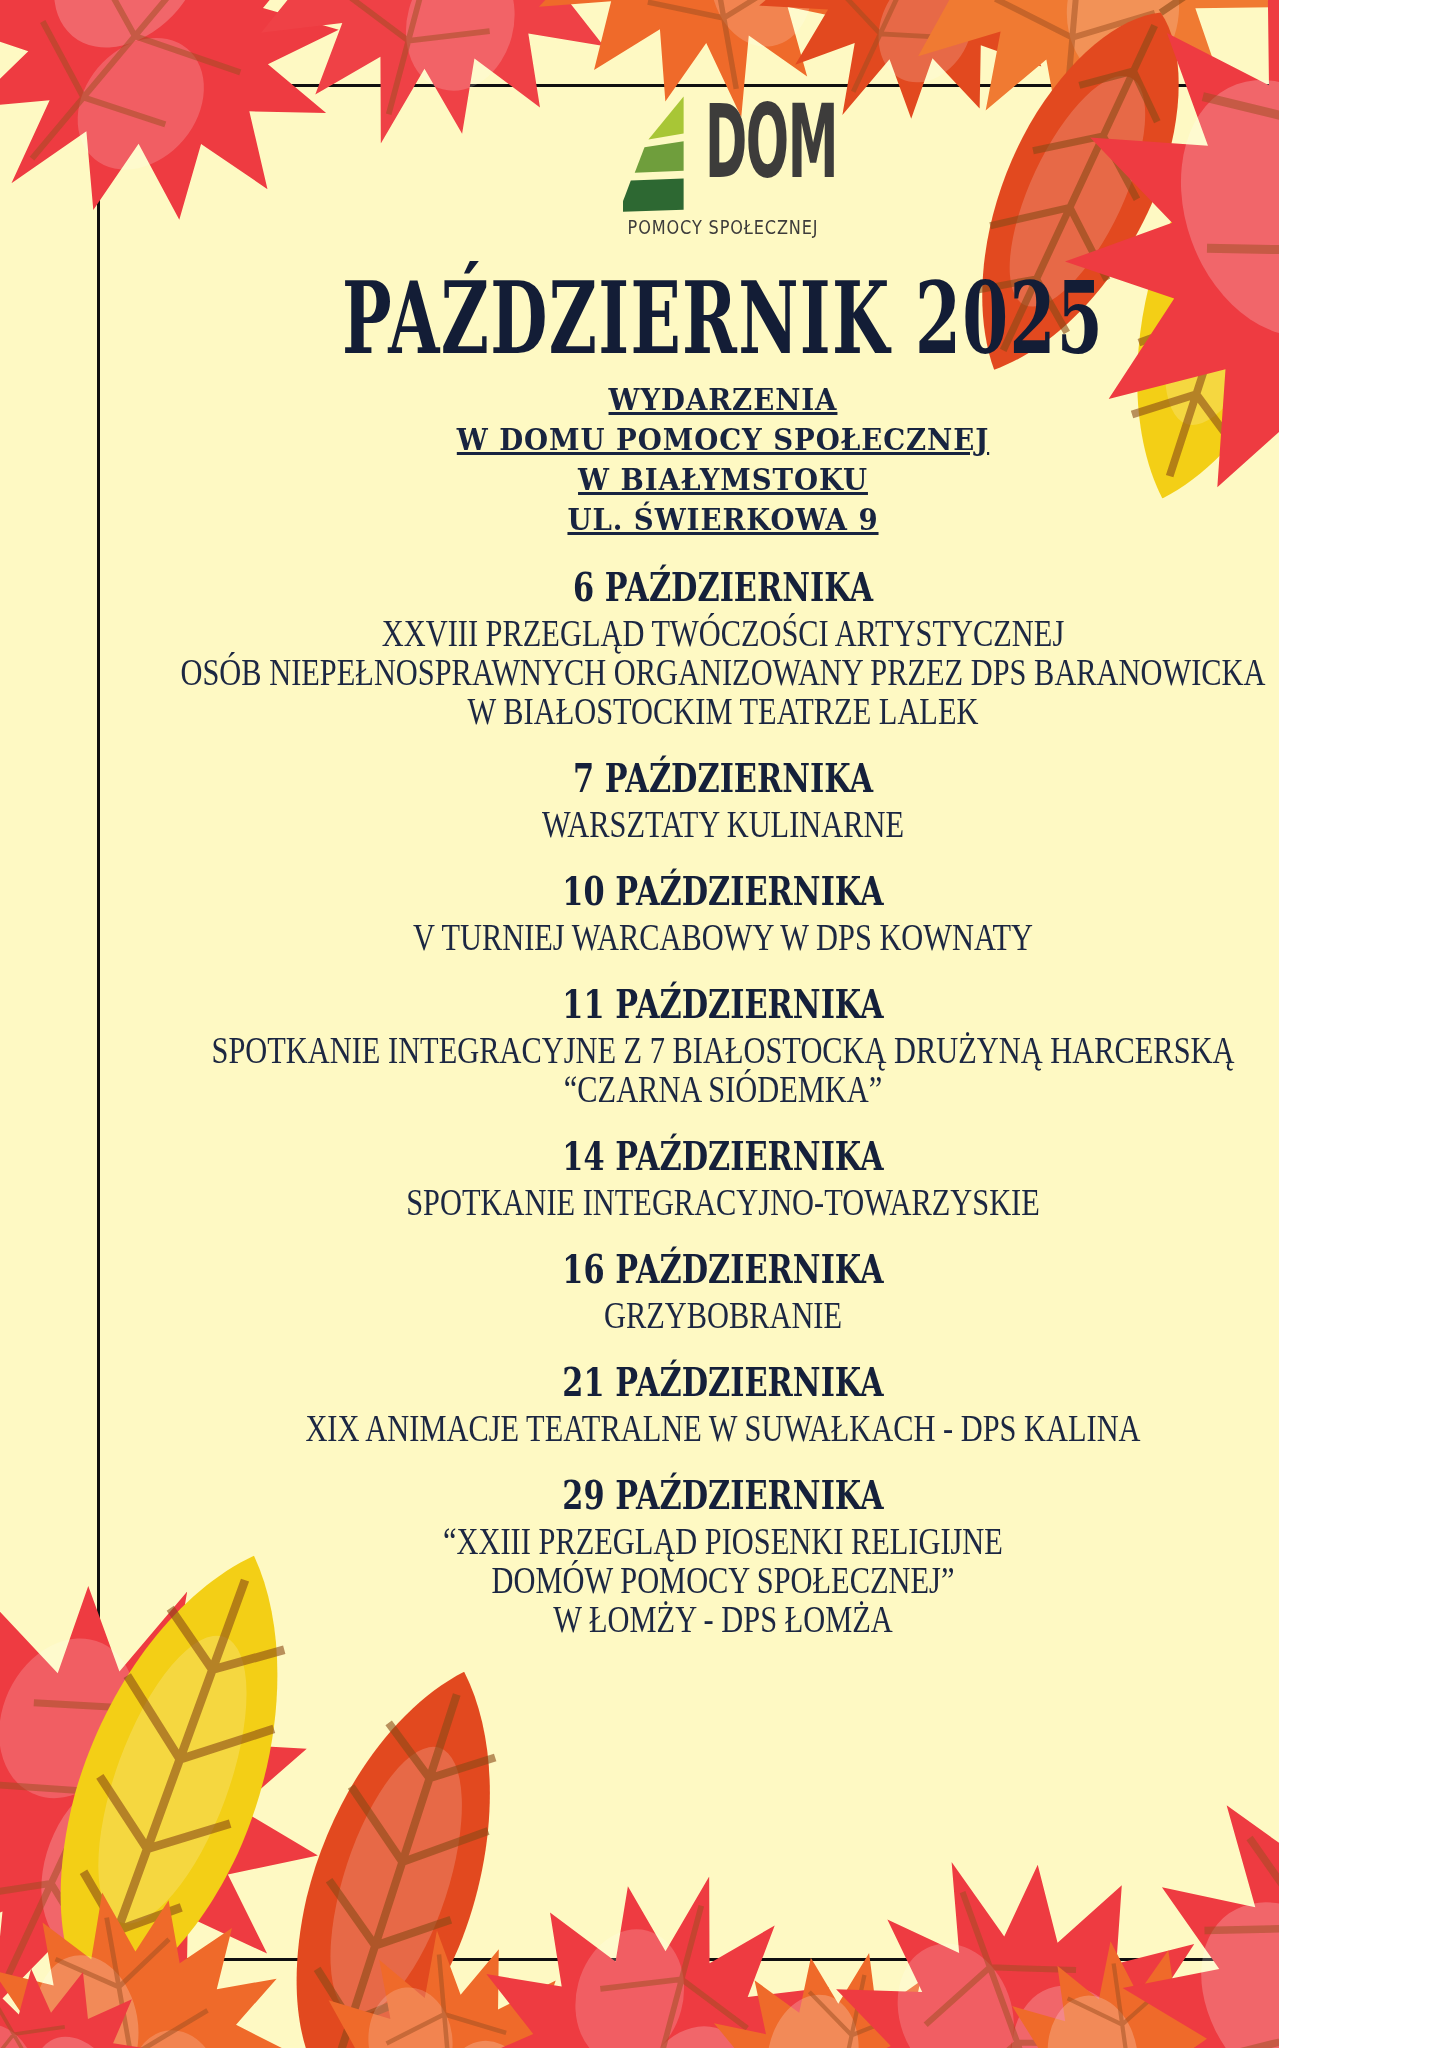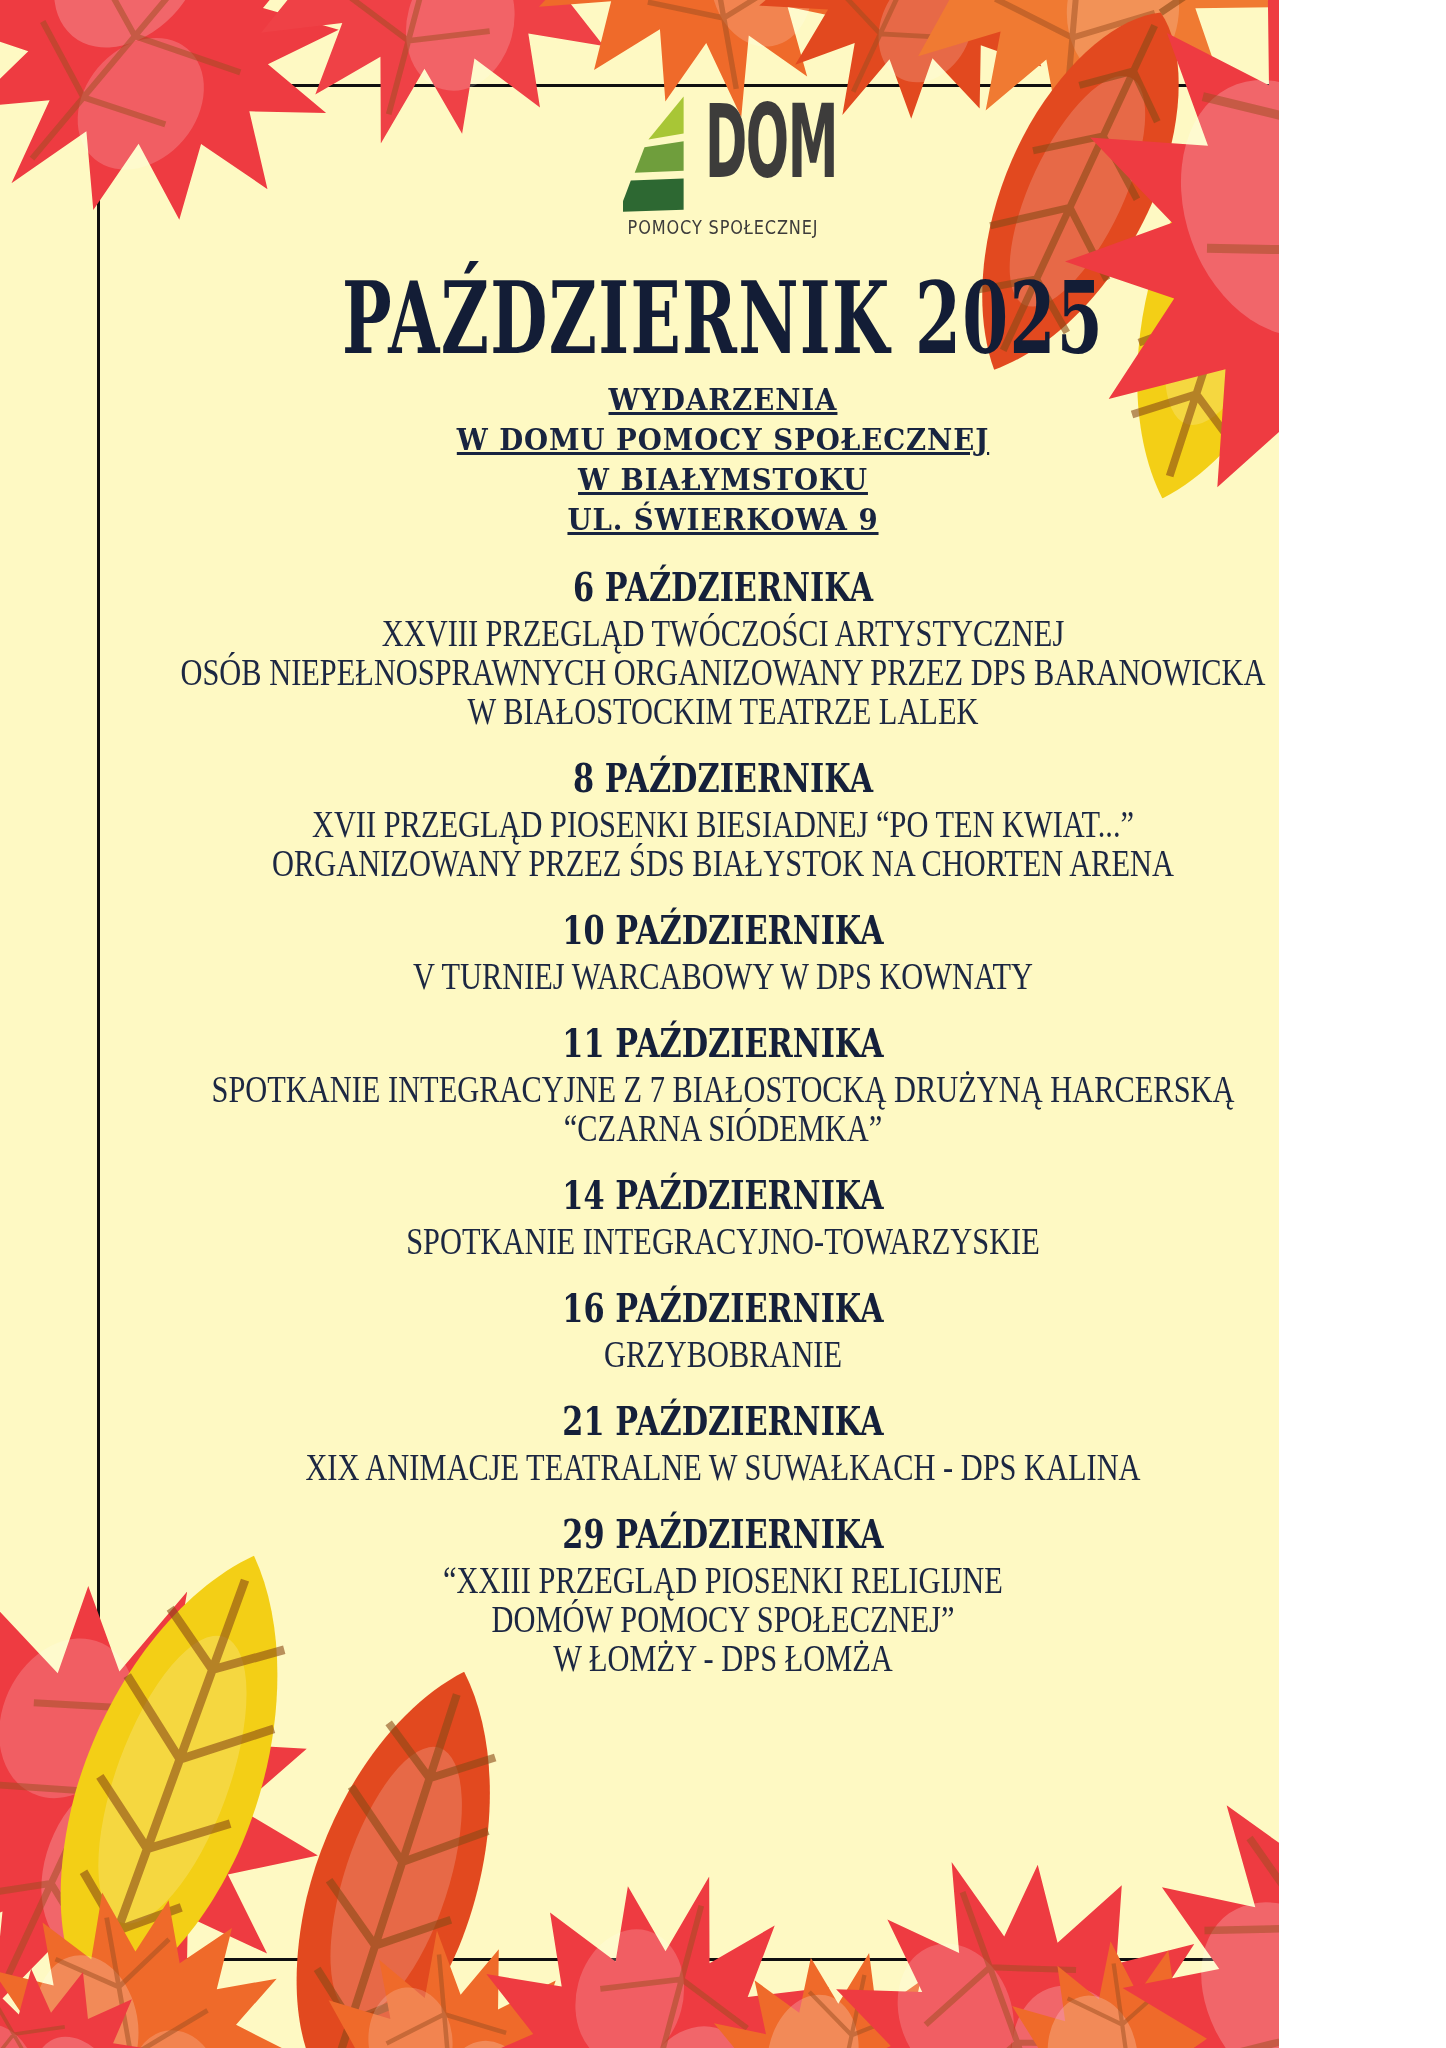--- a/index.html
+++ b/index.html
@@ -109,23 +109,22 @@
     </div>
 
     <div class="events" id="events">
         <div class="event">
           <div class="event-date">6 PAŹDZIERNIKA</div>
           <div class="event-line">XXVIII PRZEGLĄD TWÓCZOŚCI ARTYSTYCZNEJ</div>
           <div class="event-line">OSÓB NIEPEŁNOSPRAWNYCH ORGANIZOWANY PRZEZ DPS BARANOWICKA</div>
           <div class="event-line">W BIAŁOSTOCKIM TEATRZE LALEK</div>
         </div>
         <div class="event">
-          <div class="event-date">8 PAŹDZIERNIKA</div>
-          <div class="event-line">XVII PRZEGLĄD PIOSENKI BIESIADNEJ “PO TEN KWIAT...”</div>
-          <div class="event-line">ORGANIZOWANY PRZEZ ŚDS BIAŁYSTOK NA CHORTEN ARENA</div>
+          <div class="event-date">7 PAŹDZIERNIKA</div>
+          <div class="event-line">WARSZTATY KULINARNE</div>
         </div>
         <div class="event">
           <div class="event-date">10 PAŹDZIERNIKA</div>
           <div class="event-line">V TURNIEJ WARCABOWY W DPS KOWNATY</div>
         </div>
         <div class="event">
           <div class="event-date">11 PAŹDZIERNIKA</div>
           <div class="event-line">SPOTKANIE INTEGRACYJNE Z 7 BIAŁOSTOCKĄ DRUŻYNĄ HARCERSKĄ</div>
           <div class="event-line">“CZARNA SIÓDEMKA”</div>
         </div>

